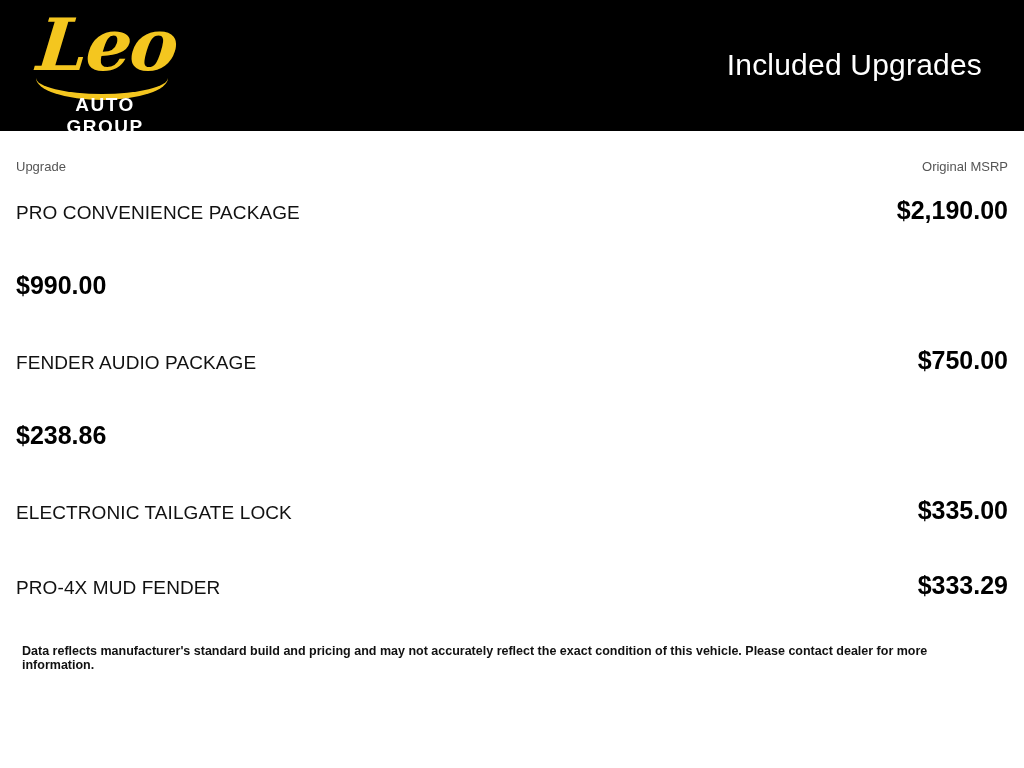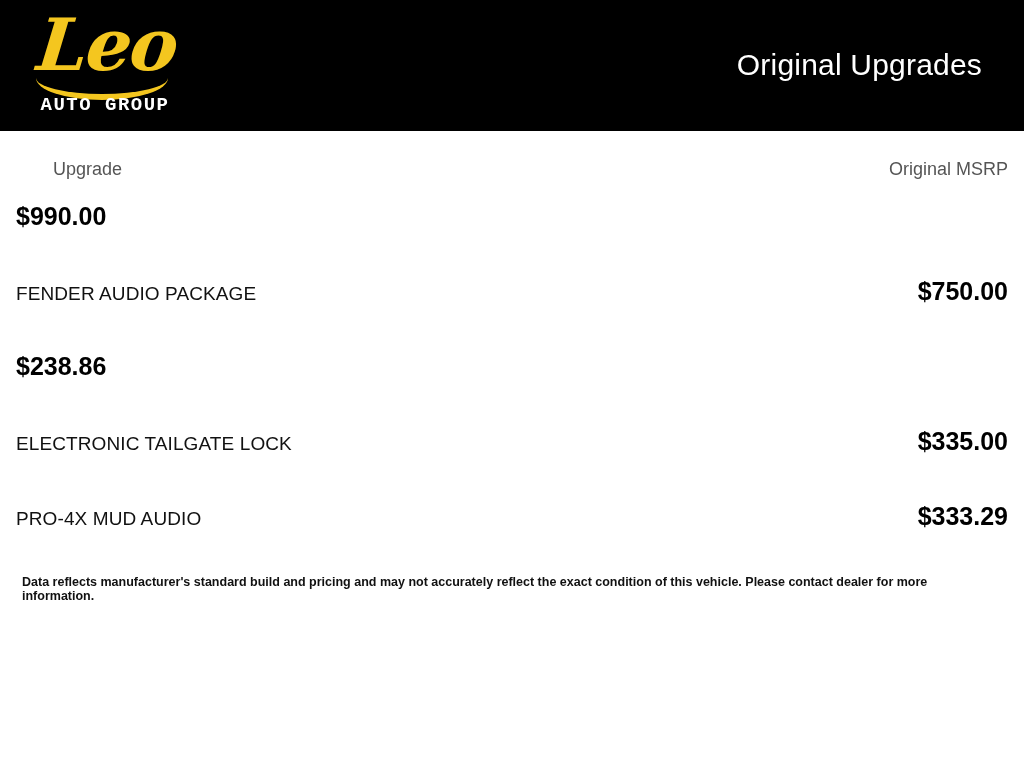--- a/index.html
+++ b/index.html
@@ -52,21 +52,21 @@
     height: 16px;
     border-bottom: 6px solid #f4c61f;
     border-radius: 0 0 50% 50% / 0 0 100% 100%;
   }
   .logo-sub {
     position: absolute;
     left: 10px;
     top: 90px;
     width: 130px;
     text-align: center;
-    font-family: Liberation Mono, monospace;
+    font-family: Liberation Sans, sans-serif;
     font-weight: bold;
     font-size: 19px;
     letter-spacing: 1.5px;
     color: #ffffff;
   }
   .header-title {
     position: absolute;
     right: 42px;
     top: 48px;
     font-size: 30px;
@@ -83,23 +83,22 @@
     padding: 0 16px;
   }
   .col-head {
     display: flex;
     justify-content: space-between;
     align-items: baseline;
     padding-top: 28px;
     padding-bottom: 6px;
   }
   .col-head span {
-    font-size: 18px;
+    font-size: 13px;
     color: #555555;
-    margin-left: 37px;
   }
   .rows {
     margin-top: 6px;
   }
   .row {
     display: flex;
     justify-content: space-between;
     align-items: baseline;
     height: 75px;
   }
@@ -125,32 +124,36 @@
 </style>
 </head>
 <body>
 
 <div class="header">
   <div class="logo">
     <div class="logo-script">Leo</div>
     <div class="logo-swoosh"></div>
     <div class="logo-sub">AUTO GROUP</div>
   </div>
-  <div class="header-title">Original Upgrades</div>
+  <div class="header-title">Included Upgrades</div>
 </div>
 
 <div class="content">
 
   <div class="col-head">
     <span>Upgrade</span>
     <span>Original MSRP</span>
   </div>
 
   <div class="rows">
 
+    <div class="row">
+      <div class="label">PRO CONVENIENCE PACKAGE</div>
+      <div class="price">$2,190.00</div>
+    </div>
 
     <div class="row">
       <div class="price">$990.00</div>
     </div>
 
 
     <div class="row">
       <div class="label">FENDER AUDIO PACKAGE</div>
       <div class="price">$750.00</div>
     </div>
@@ -158,20 +161,20 @@
     <div class="row">
       <div class="price">$238.86</div>
     </div>
 
     <div class="row">
       <div class="label">ELECTRONIC TAILGATE LOCK</div>
       <div class="price">$335.00</div>
     </div>
 
     <div class="row">
-      <div class="label">PRO-4X MUD AUDIO</div>
+      <div class="label">PRO-4X MUD FENDER</div>
       <div class="price">$333.29</div>
     </div>
 
   </div>
 
   <div class="footnote">Data reflects manufacturer's standard build and pricing and may not accurately reflect the exact condition of this vehicle. Please contact dealer for more information.</div>
 </div>
 
 </body></html>

